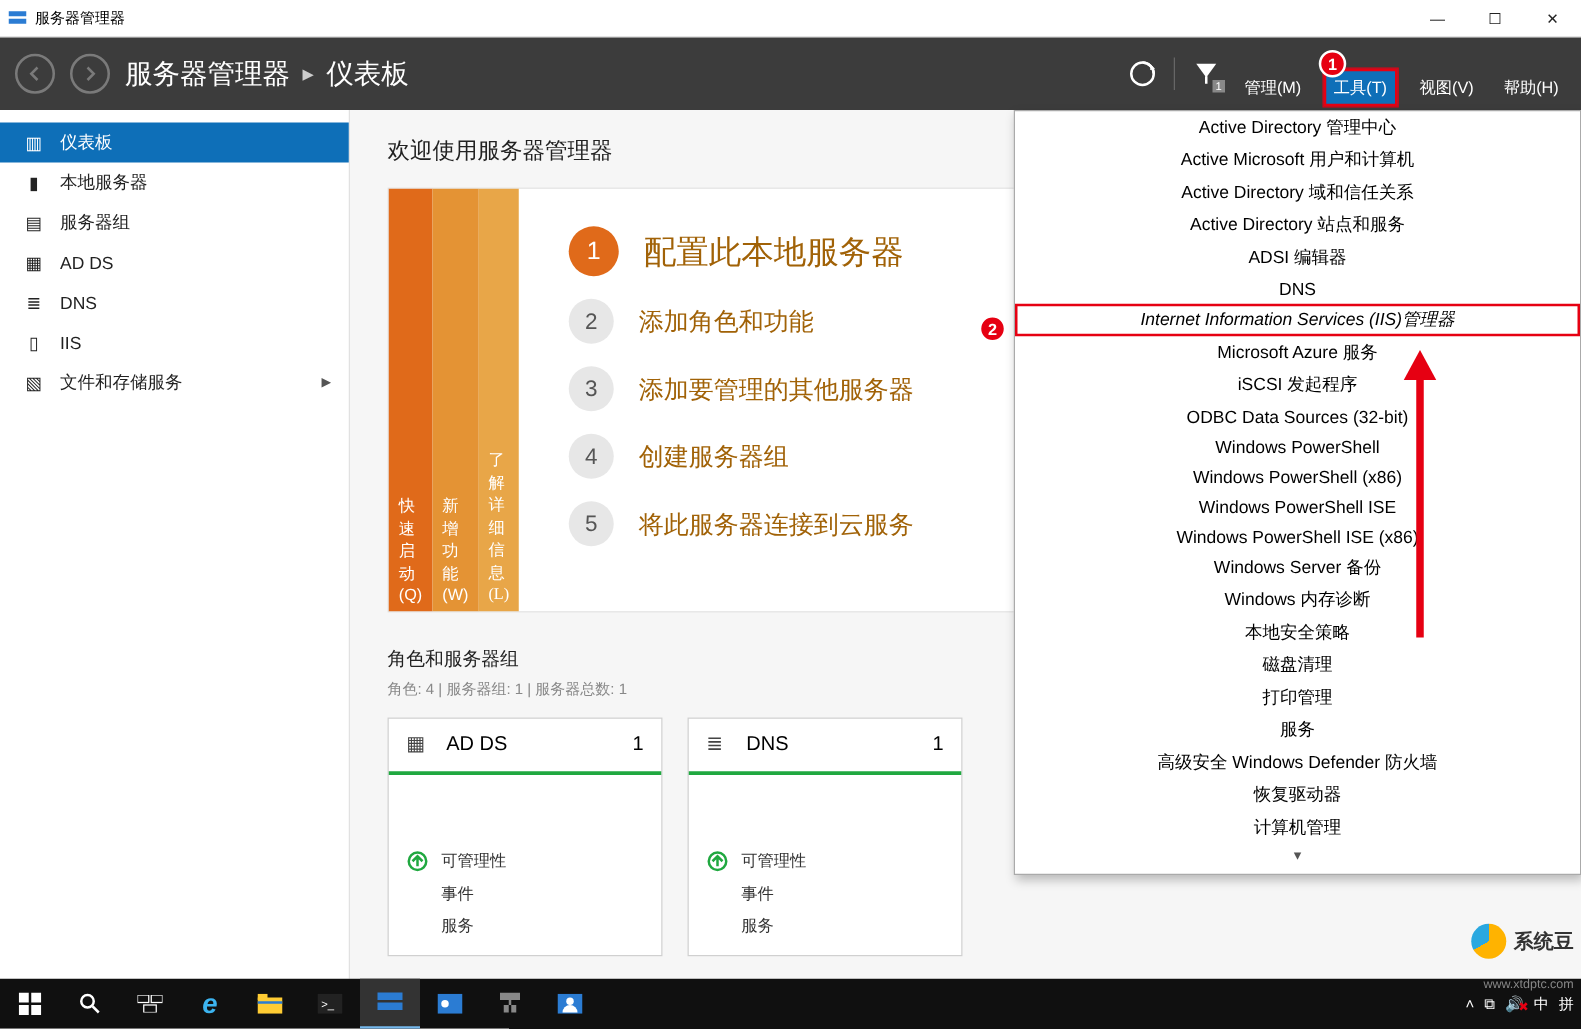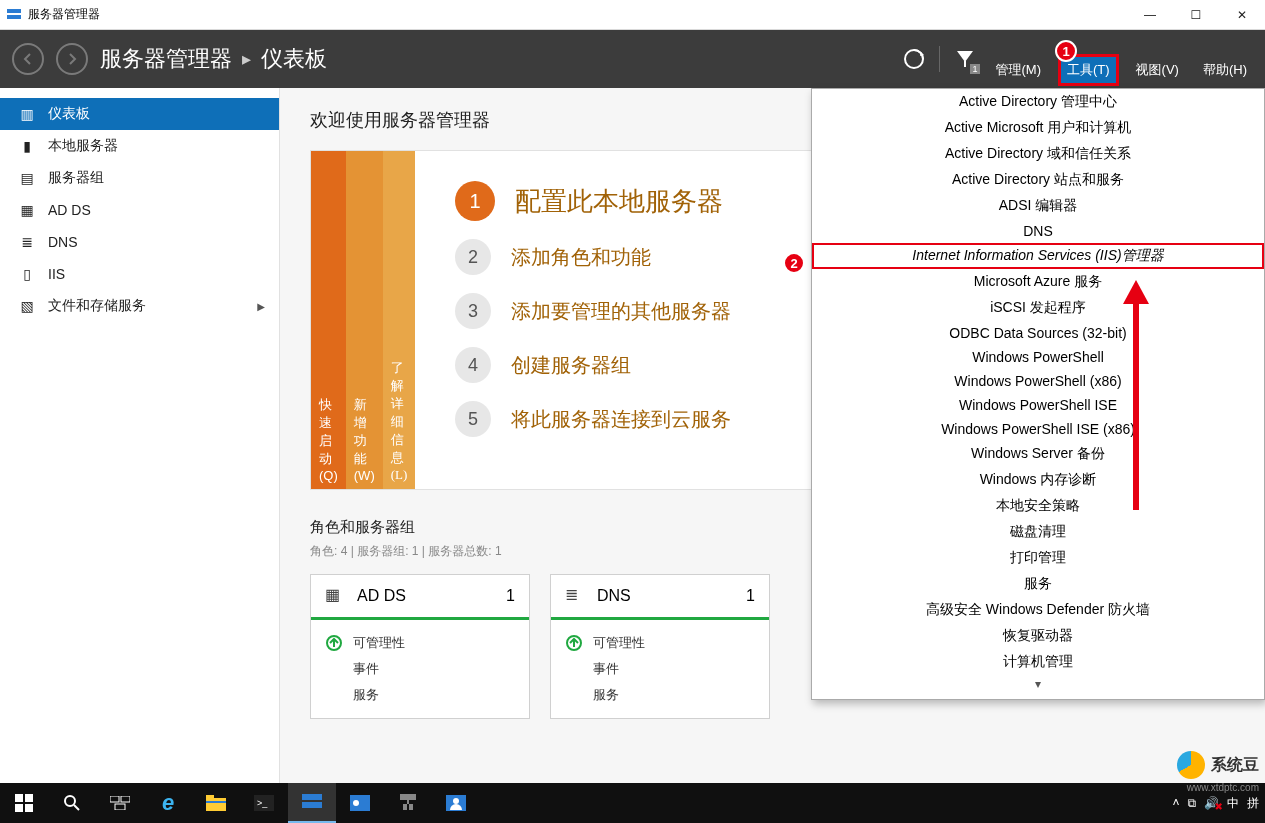--- a/index.html
+++ b/index.html
@@ -49,21 +49,21 @@
 .step-text { font-size: 20px; color: #a16207; }
 .step-text.big { font-size: 26px; }
 
 .roles-heading { font-size: 15px; margin-top: 28px; color: #222; }
 .roles-sub { font-size: 12px; color: #888; margin: 6px 0 14px; }
 .role-cards { display: flex; gap: 20px; }
 .role-card { width: 220px; border: 1px solid #d0d0d0; background: #fff; }
 .rc-head { display: flex; align-items: center; justify-content: space-between; padding: 10px 14px; font-size: 16px; border-bottom: 3px solid #20a840; }
 .rc-head .ic { width: 22px; height: 22px; margin-right: 10px; color: #444; }
 .rc-head .left { display: flex; align-items: center; }
-.rc-body { padding: 10px 14px; font-size: 13px; color: #333; }
+.rc-body { padding: 10px 14px; font-size: 13px; color: #333; margin-top: 46px; }
 .rc-row { display: flex; align-items: center; gap: 10px; padding: 4px 0; }
 .ok-icon { width: 18px; height: 18px; }
 
 
 .dropdown { position: absolute; top: 88px; right: 0; width: 454px; background: #fff; border: 1px solid #aaa; box-shadow: 2px 4px 8px rgba(0,0,0,.25); z-index: 50; padding-bottom: 6px; }
 .dd-item { padding: 4px 12px; font-size: 14px; color: #000; white-space: nowrap; text-align: center; }
 .dd-item.highlight { border: 2px solid #e60012; padding: 2px 10px; font-style: italic; }
 .dd-more { text-align: center; color: #555; font-size: 12px; padding: 2px 0; }
 
 
@@ -72,21 +72,21 @@
 .anno.a2 { top: 252px; right: 460px; }
 .arrow-up { position: absolute; right: 114px; top: 280px; z-index: 55; }
 
 
 .taskbar { position: absolute; bottom: 0; left: 0; right: 0; height: 40px; background: #101010; display: flex; align-items: center; color: #fff; }
 .tb-item { width: 48px; height: 40px; display: flex; align-items: center; justify-content: center; }
 .tb-item.active { background: #333; border-bottom: 2px solid #76b9ed; }
 .tb-right { margin-left: auto; display: flex; align-items: center; gap: 8px; padding-right: 6px; font-size: 12px; }
 
 
-.wmark { position: absolute; right: 6px; bottom: 44px; display: flex; align-items: center; gap: 6px; font-size: 16px; font-weight: bold; color: #333; z-index: 70; }
+.wmark { position: absolute; right: 6px; bottom: 56px; display: flex; align-items: center; gap: 6px; font-size: 16px; font-weight: bold; color: #333; z-index: 70; }
 .wmark .circ { width: 28px; height: 28px; border-radius: 50%; background: conic-gradient(#ffb300 0 240deg, #2aa8e0 240deg 360deg); }
 .wsub { position:absolute; right:6px; bottom:30px; font-size:10px; color:#888; z-index:70; }
 </style>
 </head>
 <body>
 
 <div class="titlebar">
   <div class="titlebar-left">
     <svg class="app-icon" viewBox="0 0 16 16">
         <rect x="1" y="2" width="14" height="4" fill="#2b7cd3"></rect>

